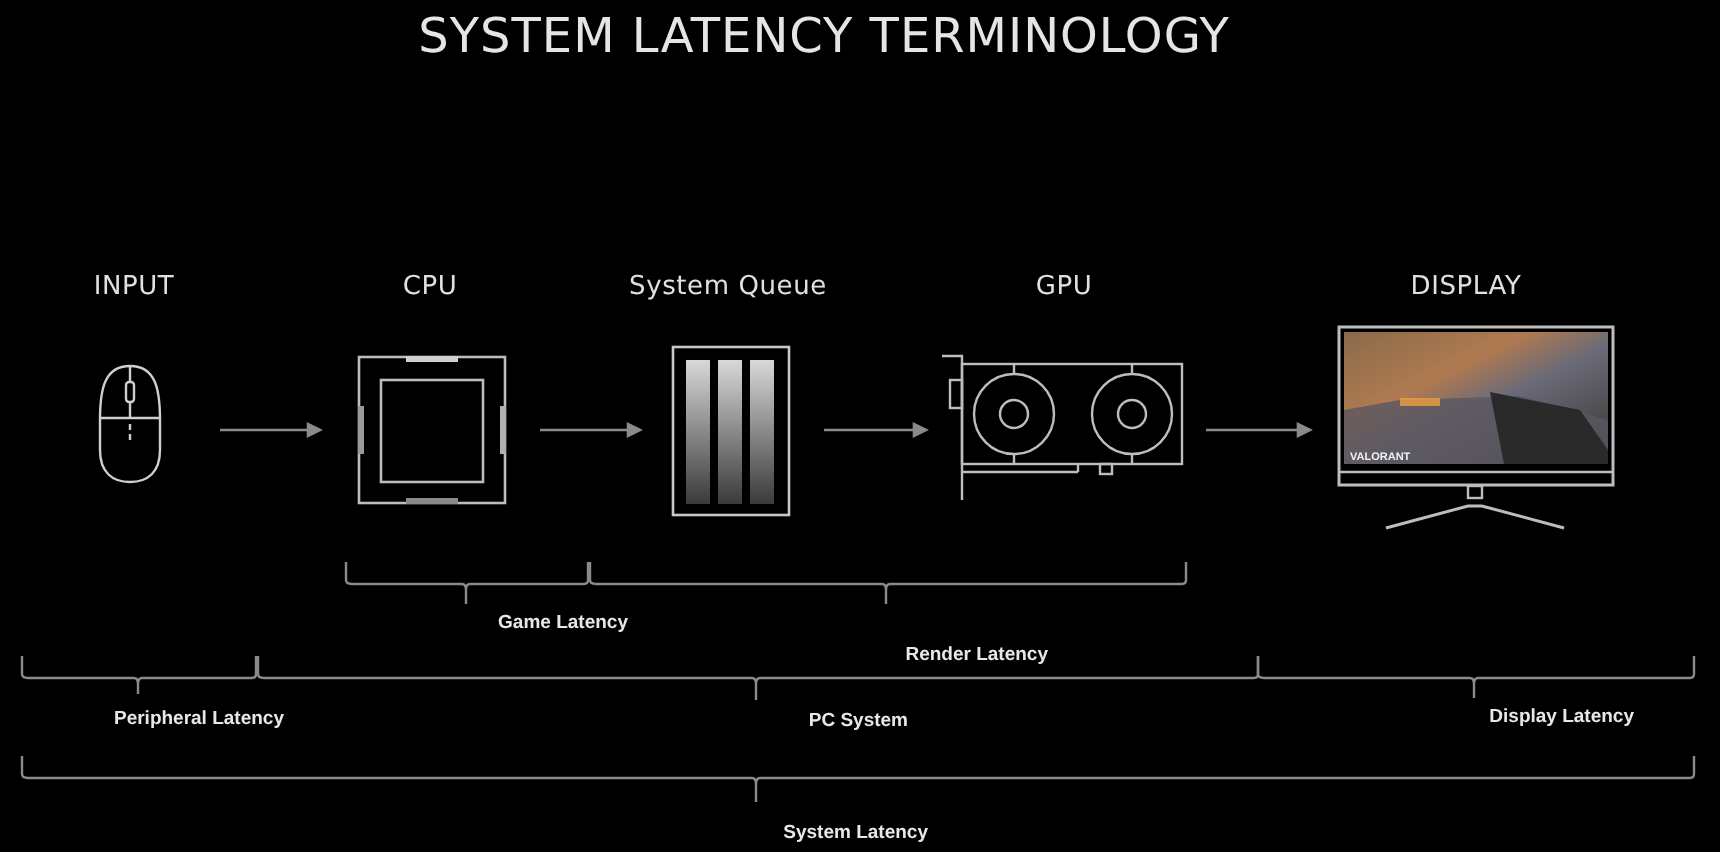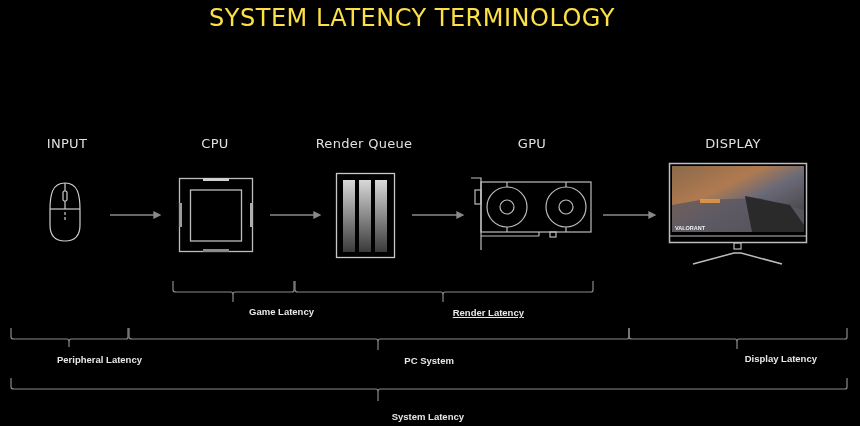--- a/index.html
+++ b/index.html
@@ -1,29 +1,29 @@
 <!DOCTYPE html>
 <html><head>
 <meta charset="utf-8">
 <style>
   html, body { margin:0; padding:0; background:#000; }
   body { width:860px; height:426px; position:relative; overflow:hidden; font-family:"DejaVu Sans", sans-serif; color:#e6e6e6; }
-  .title { position:absolute; left:0; width:824px; top:4px; text-align:center; font-family:"DejaVu Sans", sans-serif; font-size:24px; letter-spacing:0.5px; color:#fde047; font-weight:normal; }
+  .title { position:absolute; left:0; width:824px; top:4px; text-align:center; font-family:"DejaVu Sans", sans-serif; font-size:24px; letter-spacing:0.5px; color:#e5e5e5; font-weight:normal; }
   .stage-label { position:absolute; top:136px; font-size:13px; color:#e0e0e0; text-align:center; width:140px; letter-spacing:0.3px; }
   .bracket-label { position:absolute; font-family:"Liberation Sans", sans-serif; font-weight:bold; font-size:9.5px; color:#e8e8e8; text-align:right; width:160px; }
   svg.layer { position:absolute; left:0; top:0; }
 </style>
 </head>
 <body>
 
 <div class="title">SYSTEM LATENCY TERMINOLOGY</div>
 
 <div class="stage-label" style="left:-3px;">INPUT</div>
 <div class="stage-label" style="left:145px;">CPU</div>
-<div class="stage-label" style="left:294px;">Render Queue</div>
+<div class="stage-label" style="left:294px;">System Queue</div>
 <div class="stage-label" style="left:462px;">GPU</div>
 <div class="stage-label" style="left:663px;">DISPLAY</div>
 
 <svg class="layer" width="860" height="426" viewBox="0 0 860 426">
   <defs>
     <linearGradient id="rq" x1="0" y1="0" x2="0" y2="1">
       <stop offset="0" stop-color="#d8d8d8"></stop>
       <stop offset="1" stop-color="#3a3a3a"></stop>
     </linearGradient>
     <linearGradient id="scr" x1="0" y1="0" x2="1" y2="1">
@@ -110,17 +110,17 @@
     <path d="M173 281 L173 290 Q173 292 176 292 L231 292 Q233 292 233 295 L233 302 M233 295 Q233 292 235 292 L292 292 Q294 292 294 290 L294 281"></path>
     <path d="M295 281 L295 290 Q295 292 298 292 L441 292 Q443 292 443 295 L443 302 M443 295 Q443 292 445 292 L591 292 Q593 292 593 290 L593 281"></path>
     <path d="M11 328 L11 337 Q11 339 14 339 L67 339 Q69 339 69 342 L69 347 M69 342 Q69 339 71 339 L126 339 Q128 339 128 337 L128 328"></path>
     <path d="M129 328 L129 337 Q129 339 132 339 L376 339 Q378 339 378 342 L378 350 M378 342 Q378 339 380 339 L627 339 Q629 339 629 337 L629 328"></path>
     <path d="M629 328 L629 337 Q629 339 632 339 L735 339 Q737 339 737 342 L737 349 M737 342 Q737 339 739 339 L845 339 Q847 339 847 337 L847 328"></path>
     <path d="M11 378 L11 387 Q11 389 14 389 L376 389 Q378 389 378 392 L378 401 M378 392 Q378 389 380 389 L845 389 Q847 389 847 387 L847 378"></path>
   </g>
 </svg>
 
 <div class="bracket-label" style="left:154px; top:306px;">Game Latency</div>
-<div class="bracket-label" style="left:364px; top:307px;text-decoration:underline;">Render Latency</div>
+<div class="bracket-label" style="left:364px; top:322px;">Render Latency</div>
 <div class="bracket-label" style="left:-18px; top:354px;">Peripheral Latency</div>
 <div class="bracket-label" style="left:294px; top:355px;">PC System</div>
 <div class="bracket-label" style="left:657px; top:353px;">Display Latency</div>
 <div class="bracket-label" style="left:304px; top:411px;">System Latency</div>
 
 </body></html>

